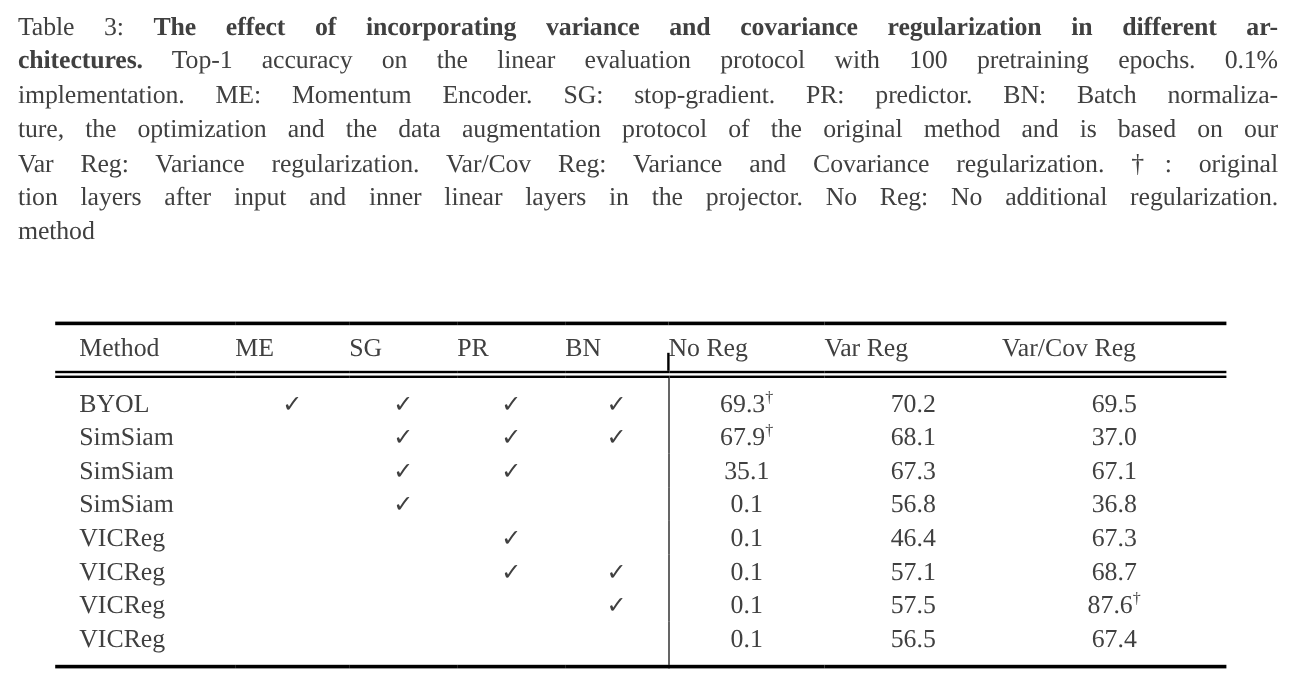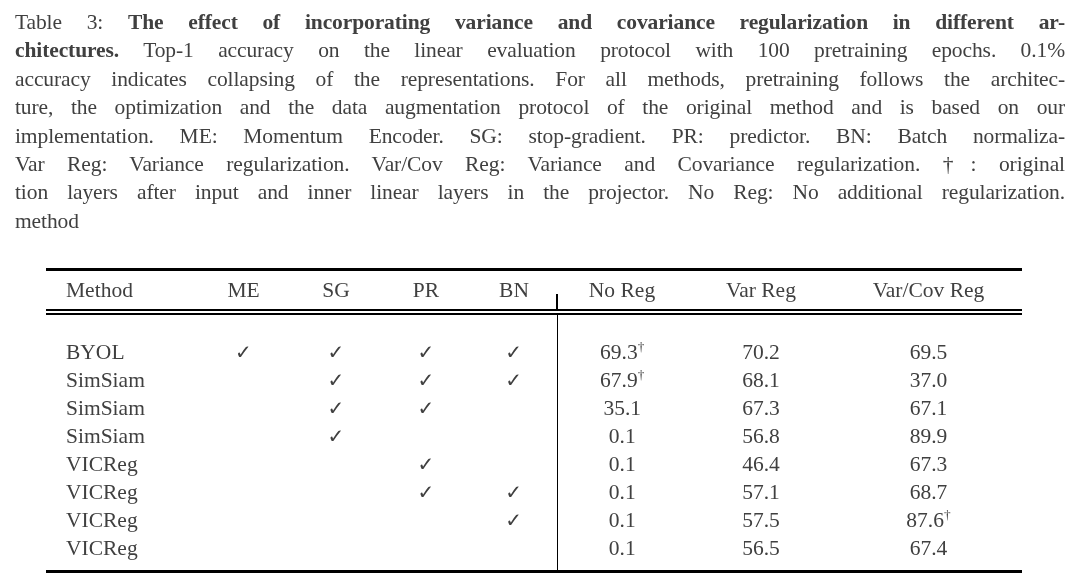--- a/index.html
+++ b/index.html
@@ -45,37 +45,37 @@
   table.results {
     width: 976px;
     table-layout: fixed;
     border-collapse: collapse;
     border-top: 3px solid #000;
     border-bottom: 3px solid #000;
     font-size: 21.5px;
   }
   table.results th {
     font-weight: normal;
-    text-align: center;
+    text-align: left;
     padding: 6px 0 5px 0;
     border-bottom: 6px double #000;
     line-height: 27px;
   }
   table.results td {
     text-align: center;
     padding: 1px 0;
     line-height: 26px;
     vertical-align: middle;
   }
   table.results th:first-child,
   table.results td:first-child {
     text-align: left;
     padding-left: 20px;
   }
-  table.results tbody tr:first-child td { padding-top: 24px; }
+  table.results tbody tr:first-child td { padding-top: 8px; }
   table.results tbody tr:last-child td { padding-bottom: 9px; }
 
   
   td.div-left { border-left: 1.5px solid #000; }
   th.div-left { position: relative; }
   th.div-left::before {
     content: "";
     position: absolute;
     left: -0.75px;
     bottom: 0;
@@ -96,23 +96,22 @@
   }
 </style>
 </head>
 <body>
 
 <div id="page">
 
   <div class="caption">
     <div class="cap-line"><span>Table 3: </span><span class="b">The effect of incorporating variance and covariance regularization in different ar-</span></div>
     <div class="cap-line"><span class="b">chitectures.</span><span> Top-1 accuracy on the linear evaluation protocol with 100 pretraining epochs. 0.1%</span></div>
-    <div class="cap-line">accuracy indicates collapsing of the representations. For all methods, pretraining follows the architec-</div>
+    <div class="cap-line">implementation. ME: Momentum Encoder. SG: stop-gradient. PR: predictor. BN: Batch normaliza-</div>
     <div class="cap-line">ture, the optimization and the data augmentation protocol of the original method and is based on our</div>
-    <div class="cap-line">implementation. ME: Momentum Encoder. SG: stop-gradient. PR: predictor. BN: Batch normaliza-</div>
     <div class="cap-line">Var Reg: Variance regularization. Var/Cov Reg: Variance and Covariance regularization. †: original</div>
     <div class="cap-line">tion layers after input and inner linear layers in the projector. No Reg: No additional regularization.</div>
     <div class="cap-line last">method</div>
   </div>
 
   <div class="tbl-wrap">
     <table class="results">
       <colgroup>
         <col style="width:150px">
           <col style="width:95px">
@@ -167,21 +166,21 @@
           <td><span>67.1</span><sup></sup></td>
         </tr>
         <tr>
           <td>SimSiam</td>
           <td class="check"></td>
           <td class="check">✓</td>
           <td class="check"></td>
           <td class="check"></td>
           <td class="div-left"><span>0.1</span><sup></sup></td>
           <td>56.8</td>
-          <td><span>89.9</span><sup></sup></td>
+          <td><span>36.8</span><sup></sup></td>
         </tr>
         <tr>
           <td>VICReg</td>
           <td class="check"></td>
           <td class="check"></td>
           <td class="check">✓</td>
           <td class="check"></td>
           <td class="div-left"><span>0.1</span><sup></sup></td>
           <td>46.4</td>
           <td><span>67.3</span><sup></sup></td>

